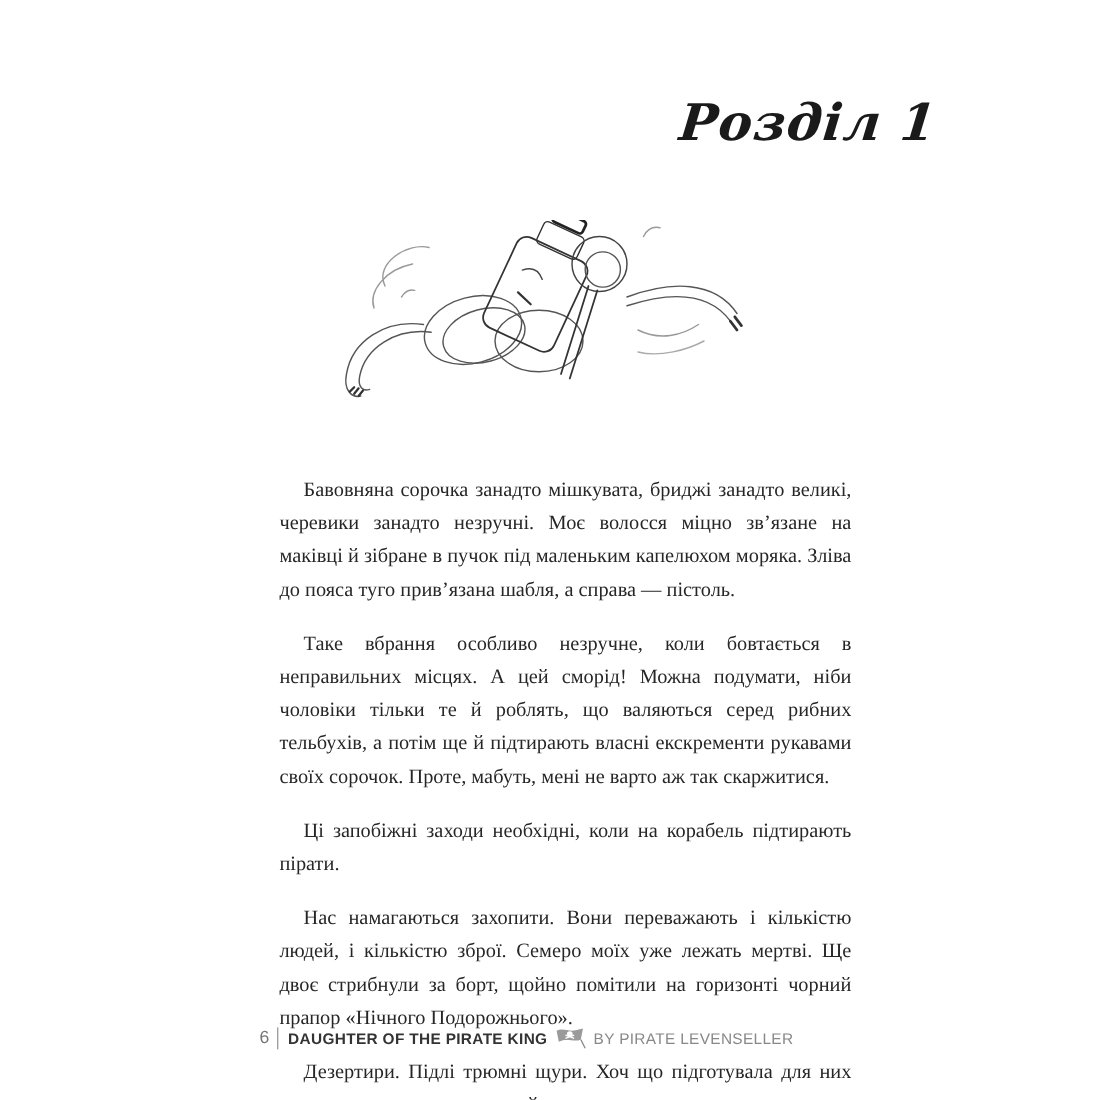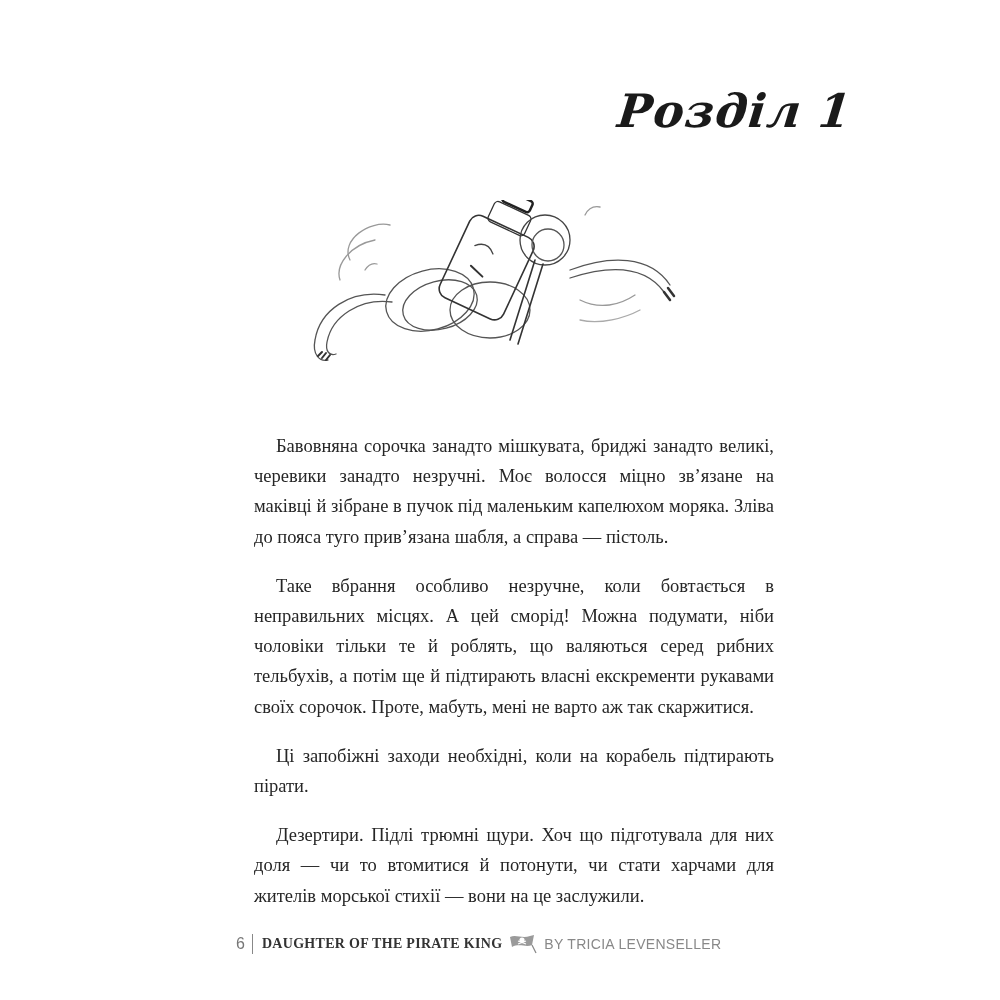--- a/index.html
+++ b/index.html
@@ -19,21 +19,21 @@
     }
     .body-text p { margin: 0; text-align: justify; text-align-last: left; }
     .body-text p.indent { text-indent: 22px; margin-top: 19px; }
     .footer {
       position: absolute; left: 236px; top: 932px; height: 24px;
       display: flex; align-items: center;
       font-family: "Liberation Sans", sans-serif; font-size: 14px; color: #444;
     }
     .footer .page-num { color: #777; font-size: 16px; margin-right: 7px; }
     .footer .sep { width: 1px; height: 20px; background: #888; margin-right: 9px; }
-    .footer .book-title { font-weight: bold; color: #333; letter-spacing: 0.3px; font-family: Liberation Serif, serif; }
+    .footer .book-title { font-weight: bold; color: #333; letter-spacing: 0.3px; }
     .footer .flag { width: 30px; height: 22px; margin: 0 6px; }
     .footer .author { color: #888; letter-spacing: 0.3px; }
   </style>
 </head>
 <body>
 
 <div class="page">
 
   <div class="chapter-title">Розділ 1</div>
 
@@ -71,29 +71,30 @@
       <path d="M300 100 C 320 110, 340 105, 355 95" stroke="#999"></path>
       <path d="M300 120 C 320 125, 345 118, 360 110" stroke="#aaa"></path>
       <path d="M305 15 q 5 -10 15 -8" stroke="#999"></path>
     </g>
   </svg>
 
   <div class="body-text">
     <p class="indent">Бавовняна сорочка занадто мішкувата, бриджі занадто великі, черевики занадто незручні. Моє волосся міцно зв’язане на маківці й зібране в пучок під маленьким капелюхом моряка. Зліва до пояса туго прив’язана шабля, а справа — пістоль.</p>
     <p class="indent">Таке вбрання особливо незручне, коли бовтається в неправильних місцях. А цей сморід! Можна подумати, ніби чоловіки тільки те й роблять, що валяються серед рибних тельбухів, а потім ще й підтирають власні екскременти рукавами своїх сорочок. Проте, мабуть, мені не варто аж так скаржитися.</p>
     <p class="indent">Ці запобіжні заходи необхідні, коли на корабель підтирають пірати.</p>
+    <p class="indent">Нас намагаються захопити. Вони переважають і кількістю людей, і кількістю зброї. Семеро моїх уже лежать мертві. Ще двоє стрибнули за борт, щойно помітили на горизонті чорний прапор «Нічного Подорожнього».</p>
     <p class="indent">Дезертири. Підлі трюмні щури. Хоч що підготувала для них доля — чи то втомитися й потонути, чи стати харчами для жителів морської стихії — вони на це заслужили.</p>
   </div>
 
   <div class="footer">
     <span class="page-num">6</span>
     <span class="sep"></span>
     <span class="book-title">DAUGHTER OF THE PIRATE KING</span>
     <svg class="flag" viewBox="0 0 30 22">
       <path d="M2 4 C 8 1, 14 6, 22 3 L 26 2 L 24 12 C 18 15, 12 10, 4 14 Z" fill="#9a9a9a"></path>
       <circle cx="14" cy="7" r="2.6" fill="#fff"></circle>
       <path d="M10 11 l8 -3 M10 8 l8 3" stroke="#fff" stroke-width="1.2"></path>
       <path d="M24 12 L 28 20" stroke="#888" stroke-width="1.2"></path>
     </svg>
-    <span class="author">BY TRICIA LEVENSELLER</span>
+    <span class="author">BY PIRATE LEVENSELLER</span>
   </div>
 
 </div>
 
 </body></html>

